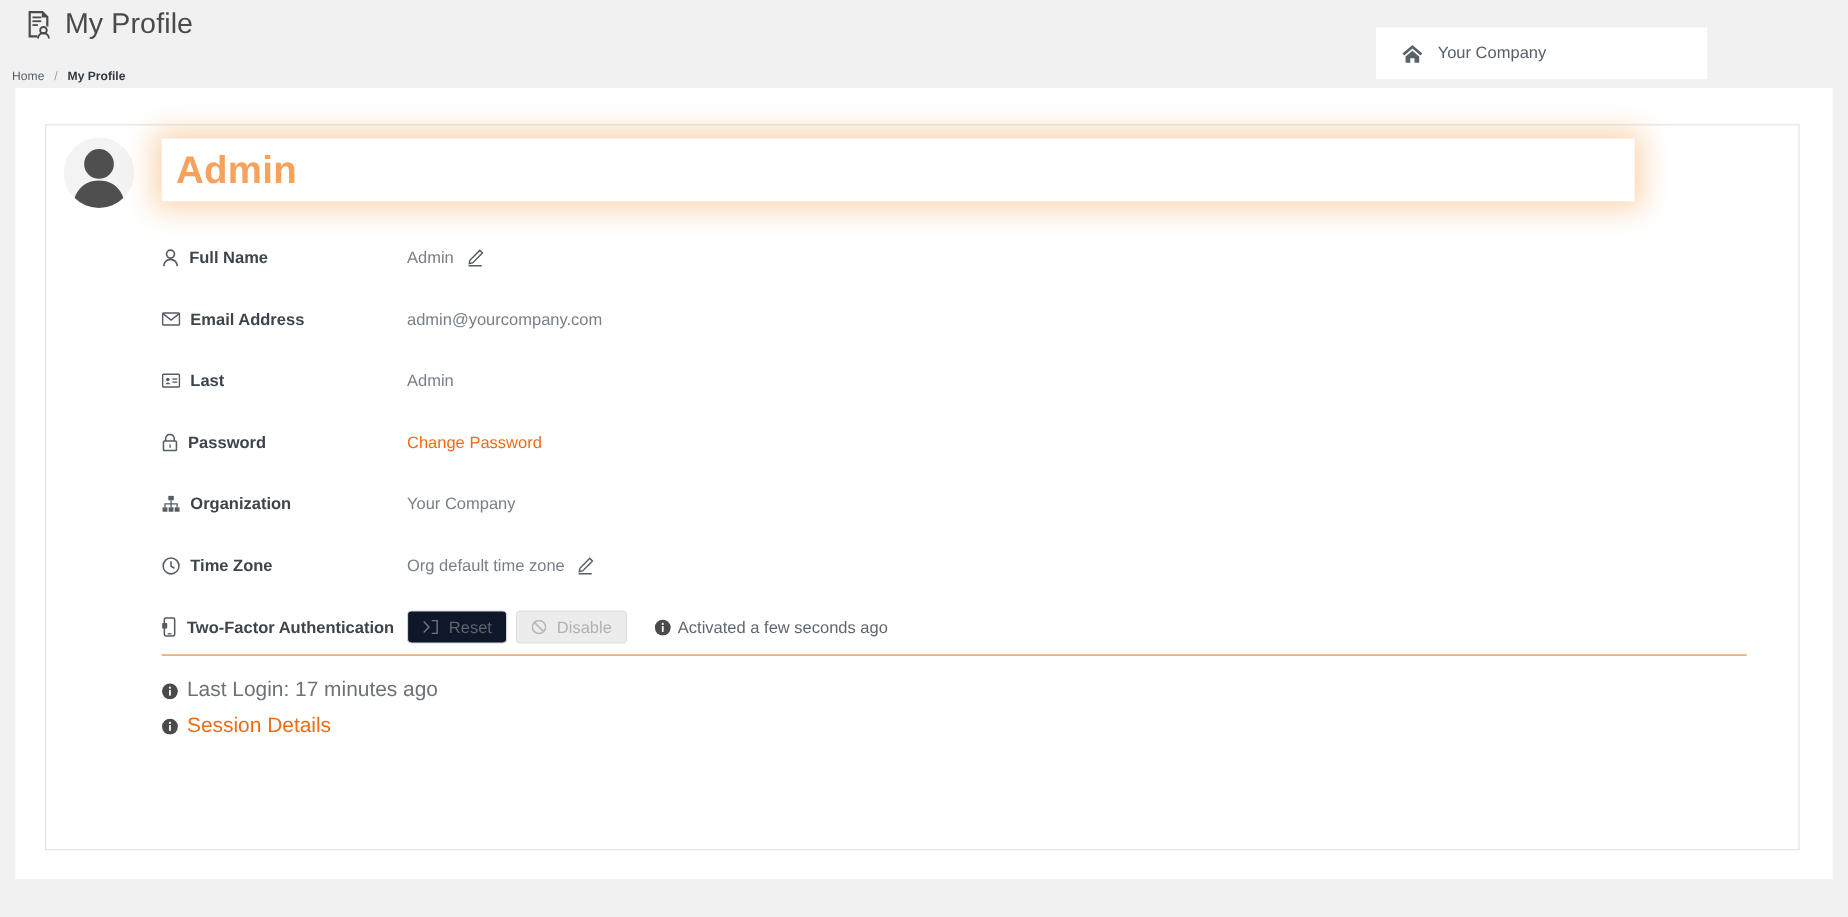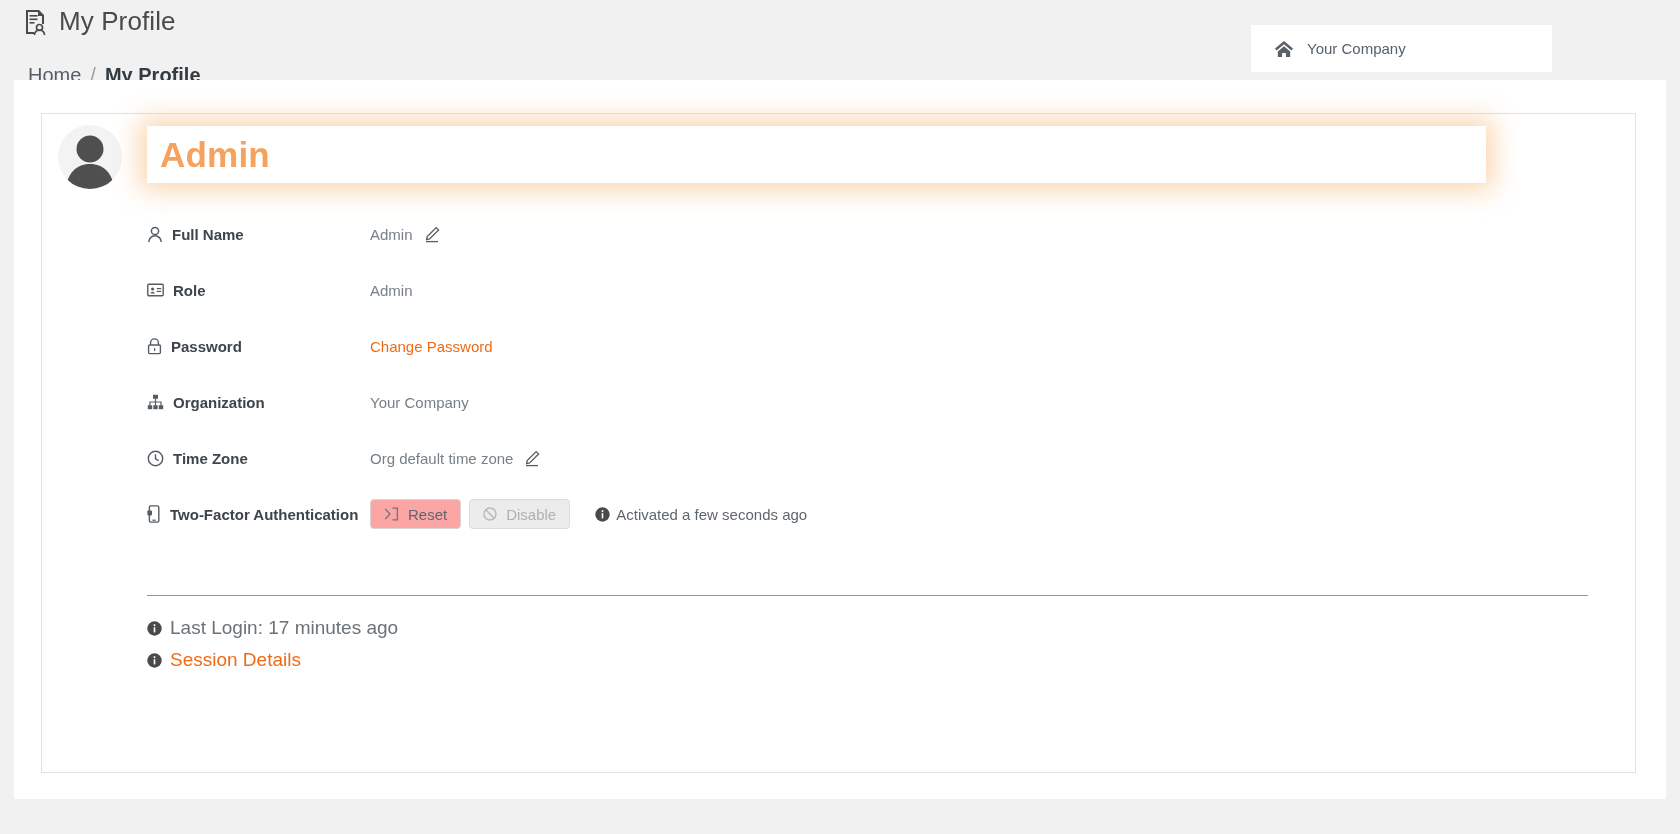--- a/index.html
+++ b/index.html
@@ -16,23 +16,23 @@
     position: absolute; left: 22px; top: 6px;
     display: flex; align-items: center; gap: 11px;
   }
   .page-header .title {
     font-size: 26px; color: #4a4a4a; font-weight: 400; letter-spacing: .1px;
   }
   .doc-user-icon { display: block; }
 
   
   .breadcrumb {
-    position: absolute; left: 28px; top: 64px;
+    position: absolute; left: 11px; top: 64px;
     display: flex; align-items: center; gap: 9px;
-    font-size: 20px;
+    font-size: 11px;
   }
   .breadcrumb .crumb-link { color: #555e66; cursor: pointer; }
   .breadcrumb .crumb-sep { color: #9aa0a6; }
   .breadcrumb .crumb-current { color: #333a40; font-weight: bold; }
 
   
   .company-badge {
     position: absolute; left: 1251px; top: 25px;
     width: 301px; height: 47px;
     background: #ffffff;
@@ -92,21 +92,21 @@
   .icon { display: inline-flex; align-items: center; justify-content: center; }
   .edit-pencil { cursor: pointer; }
 
   
   .tfa-controls { display: flex; align-items: center; gap: 8px; }
   .btn {
     display: inline-flex; align-items: center; gap: 9px;
     height: 30px; padding: 0 13px;
     font-size: 15px; font-family: "Liberation Sans", sans-serif;
     border: 1px solid #d5d5d5; border-radius: 4px;
-    background: #fca5a5; color: #5d656d; cursor: pointer;
+    background: #0f172a; color: #5d656d; cursor: pointer;
   }
   .btn.disabled {
     background: #ececec; color: #b1b1b1; border-color: #dcdcdc; cursor: default;
   }
   .tfa-status {
     display: flex; align-items: center; gap: 6px;
     margin-left: 14px; font-size: 15px; color: #5e666e;
   }
 
   
@@ -191,33 +191,47 @@
             <span>Admin</span>
             <span class="icon edit-pencil">
               <svg width="17" height="17" viewBox="0 0 17 17">
                 <path d="M12.2 1.6 L14.6 4 L5.6 13 L2.6 13.6 L3.2 10.6 Z" fill="none" stroke="#555c63" stroke-width="1.3"></path>
                 <path d="M2 15.6 H14" stroke="#555c63" stroke-width="1.3"></path>
               </svg>
             </span>
           </div>
         </div>
 
+        <div class="field-row">
+          <div class="field-label">
+            <span class="icon">
+              <svg width="17" height="14" viewBox="0 0 17 14">
+                <rect x="0.8" y="1.5" width="15.4" height="11" rx="1" fill="none" stroke="#555c63" stroke-width="1.4"></rect>
+                <path d="M1.4 2.4 L8.5 8 L15.6 2.4" fill="none" stroke="#555c63" stroke-width="1.4"></path>
+              </svg>
+            </span>
+            <span>Email Address</span>
+          </div>
+          <div class="field-value">
+            <span>admin@yourcompany.com</span>
+          </div>
+        </div>
 
         <div class="field-row">
           <div class="field-label">
             <span class="icon">
               <svg width="17" height="14" viewBox="0 0 17 14">
                 <rect x="0.8" y="1.2" width="15.4" height="11.6" rx="1" fill="none" stroke="#555c63" stroke-width="1.4"></rect>
                 <circle cx="5.6" cy="6" r="1.6" fill="#555c63"></circle>
                 <path d="M3.3 10.4 a2.4 2.4 0 0 1 4.6 0" fill="#555c63"></path>
                 <rect x="9.8" y="5" width="4.4" height="1.2" fill="#555c63"></rect>
                 <rect x="9.8" y="7.8" width="4.4" height="1.2" fill="#555c63"></rect>
               </svg>
             </span>
-            <span>Role</span>
+            <span>Last</span>
           </div>
           <div class="field-value">
             <span>Admin</span>
           </div>
         </div>
 
         <div class="field-row">
           <div class="field-label">
             <span class="icon">
               <svg width="15" height="17" viewBox="0 0 15 17">

